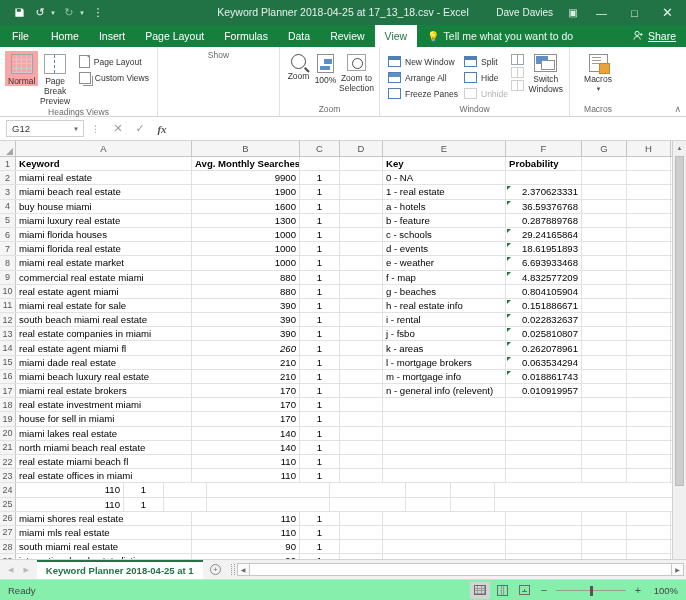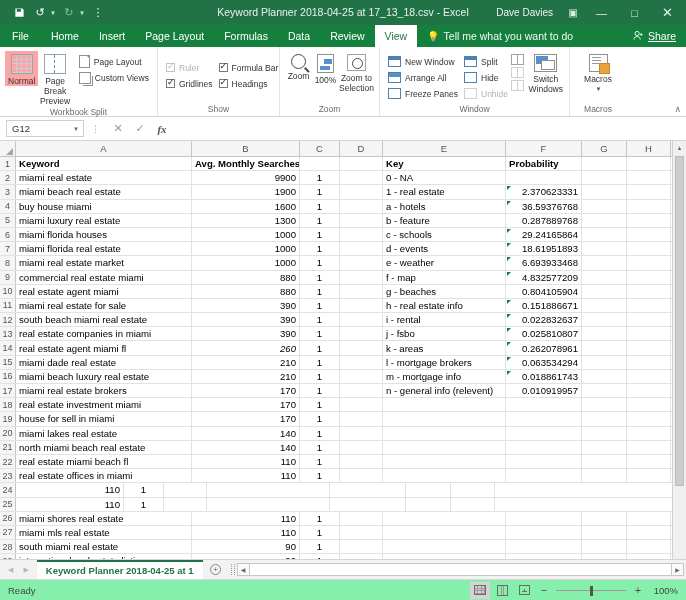--- a/index.html
+++ b/index.html
@@ -419,46 +419,24 @@
           <div class="smallbtn">
             <span class="doc-ico"></span>
             <span>Page Layout</span>
           </div>
           <div class="smallbtn">
             <span class="cv-ico"></span>
             <span>Custom Views</span>
           </div>
         </div>
       </div>
-      <div class="rgroup-label">Workbook Split</div>
+      <div class="rgroup-label">Headings Views</div>
     </div>
 
     <div class="rgroup" style="width:122px">
-      <div class="rgroup-body" style="padding-top:8px">
-        <div class="smallcol" style="width:56px">
-          <div class="smallbtn dim">
-            <span class="chk on dim"></span>
-            <span>Ruler</span>
-          </div>
-          <div class="smallbtn">
-            <span class="chk on"></span>
-            <span>Gridlines</span>
-          </div>
-        </div>
-        <div class="smallcol">
-          <div class="smallbtn">
-            <span class="chk on"></span>
-            <span>Formula Bar</span>
-          </div>
-          <div class="smallbtn">
-            <span class="chk on"></span>
-            <span>Headings</span>
-          </div>
-        </div>
-      </div>
       <div class="rgroup-label">Show</div>
     </div>
 
     <div class="rgroup" style="width:100px">
       <div class="rgroup-body" style="justify-content:center">
         <div class="bigbtn" style="width:30px">
           <span class="ico mag"></span>
           <span>Zoom</span>
         </div>
         <div class="bigbtn" style="width:30px">

